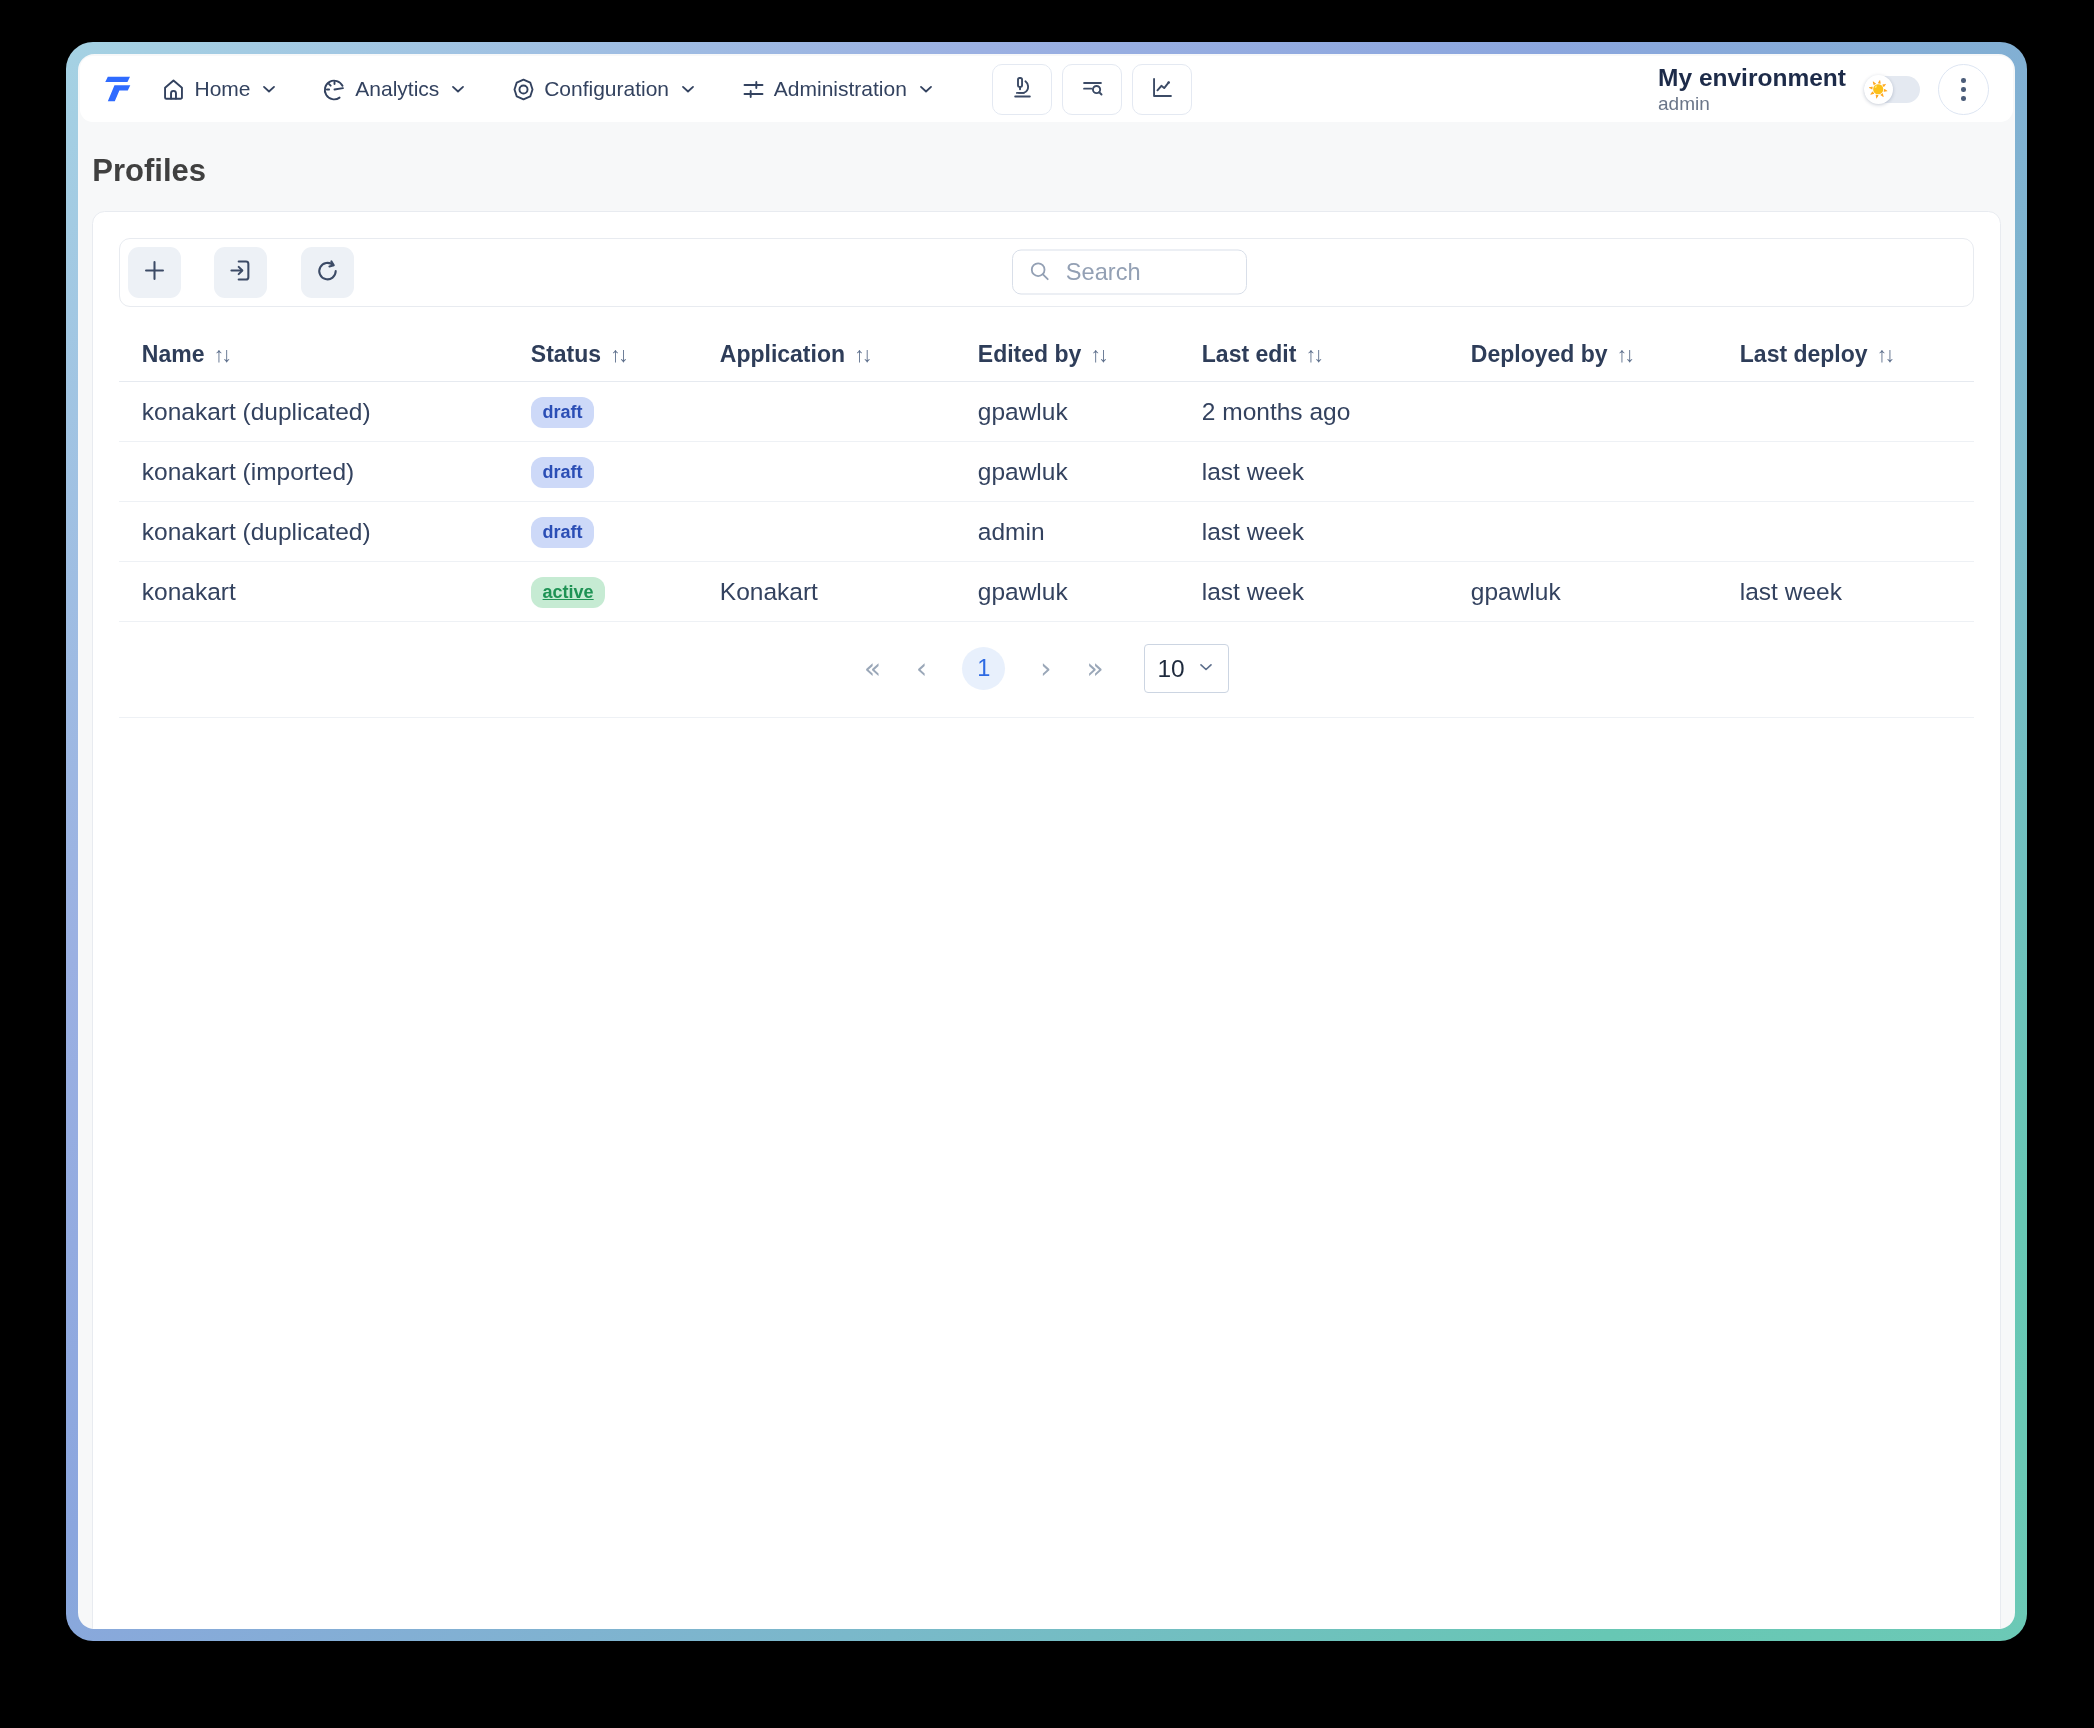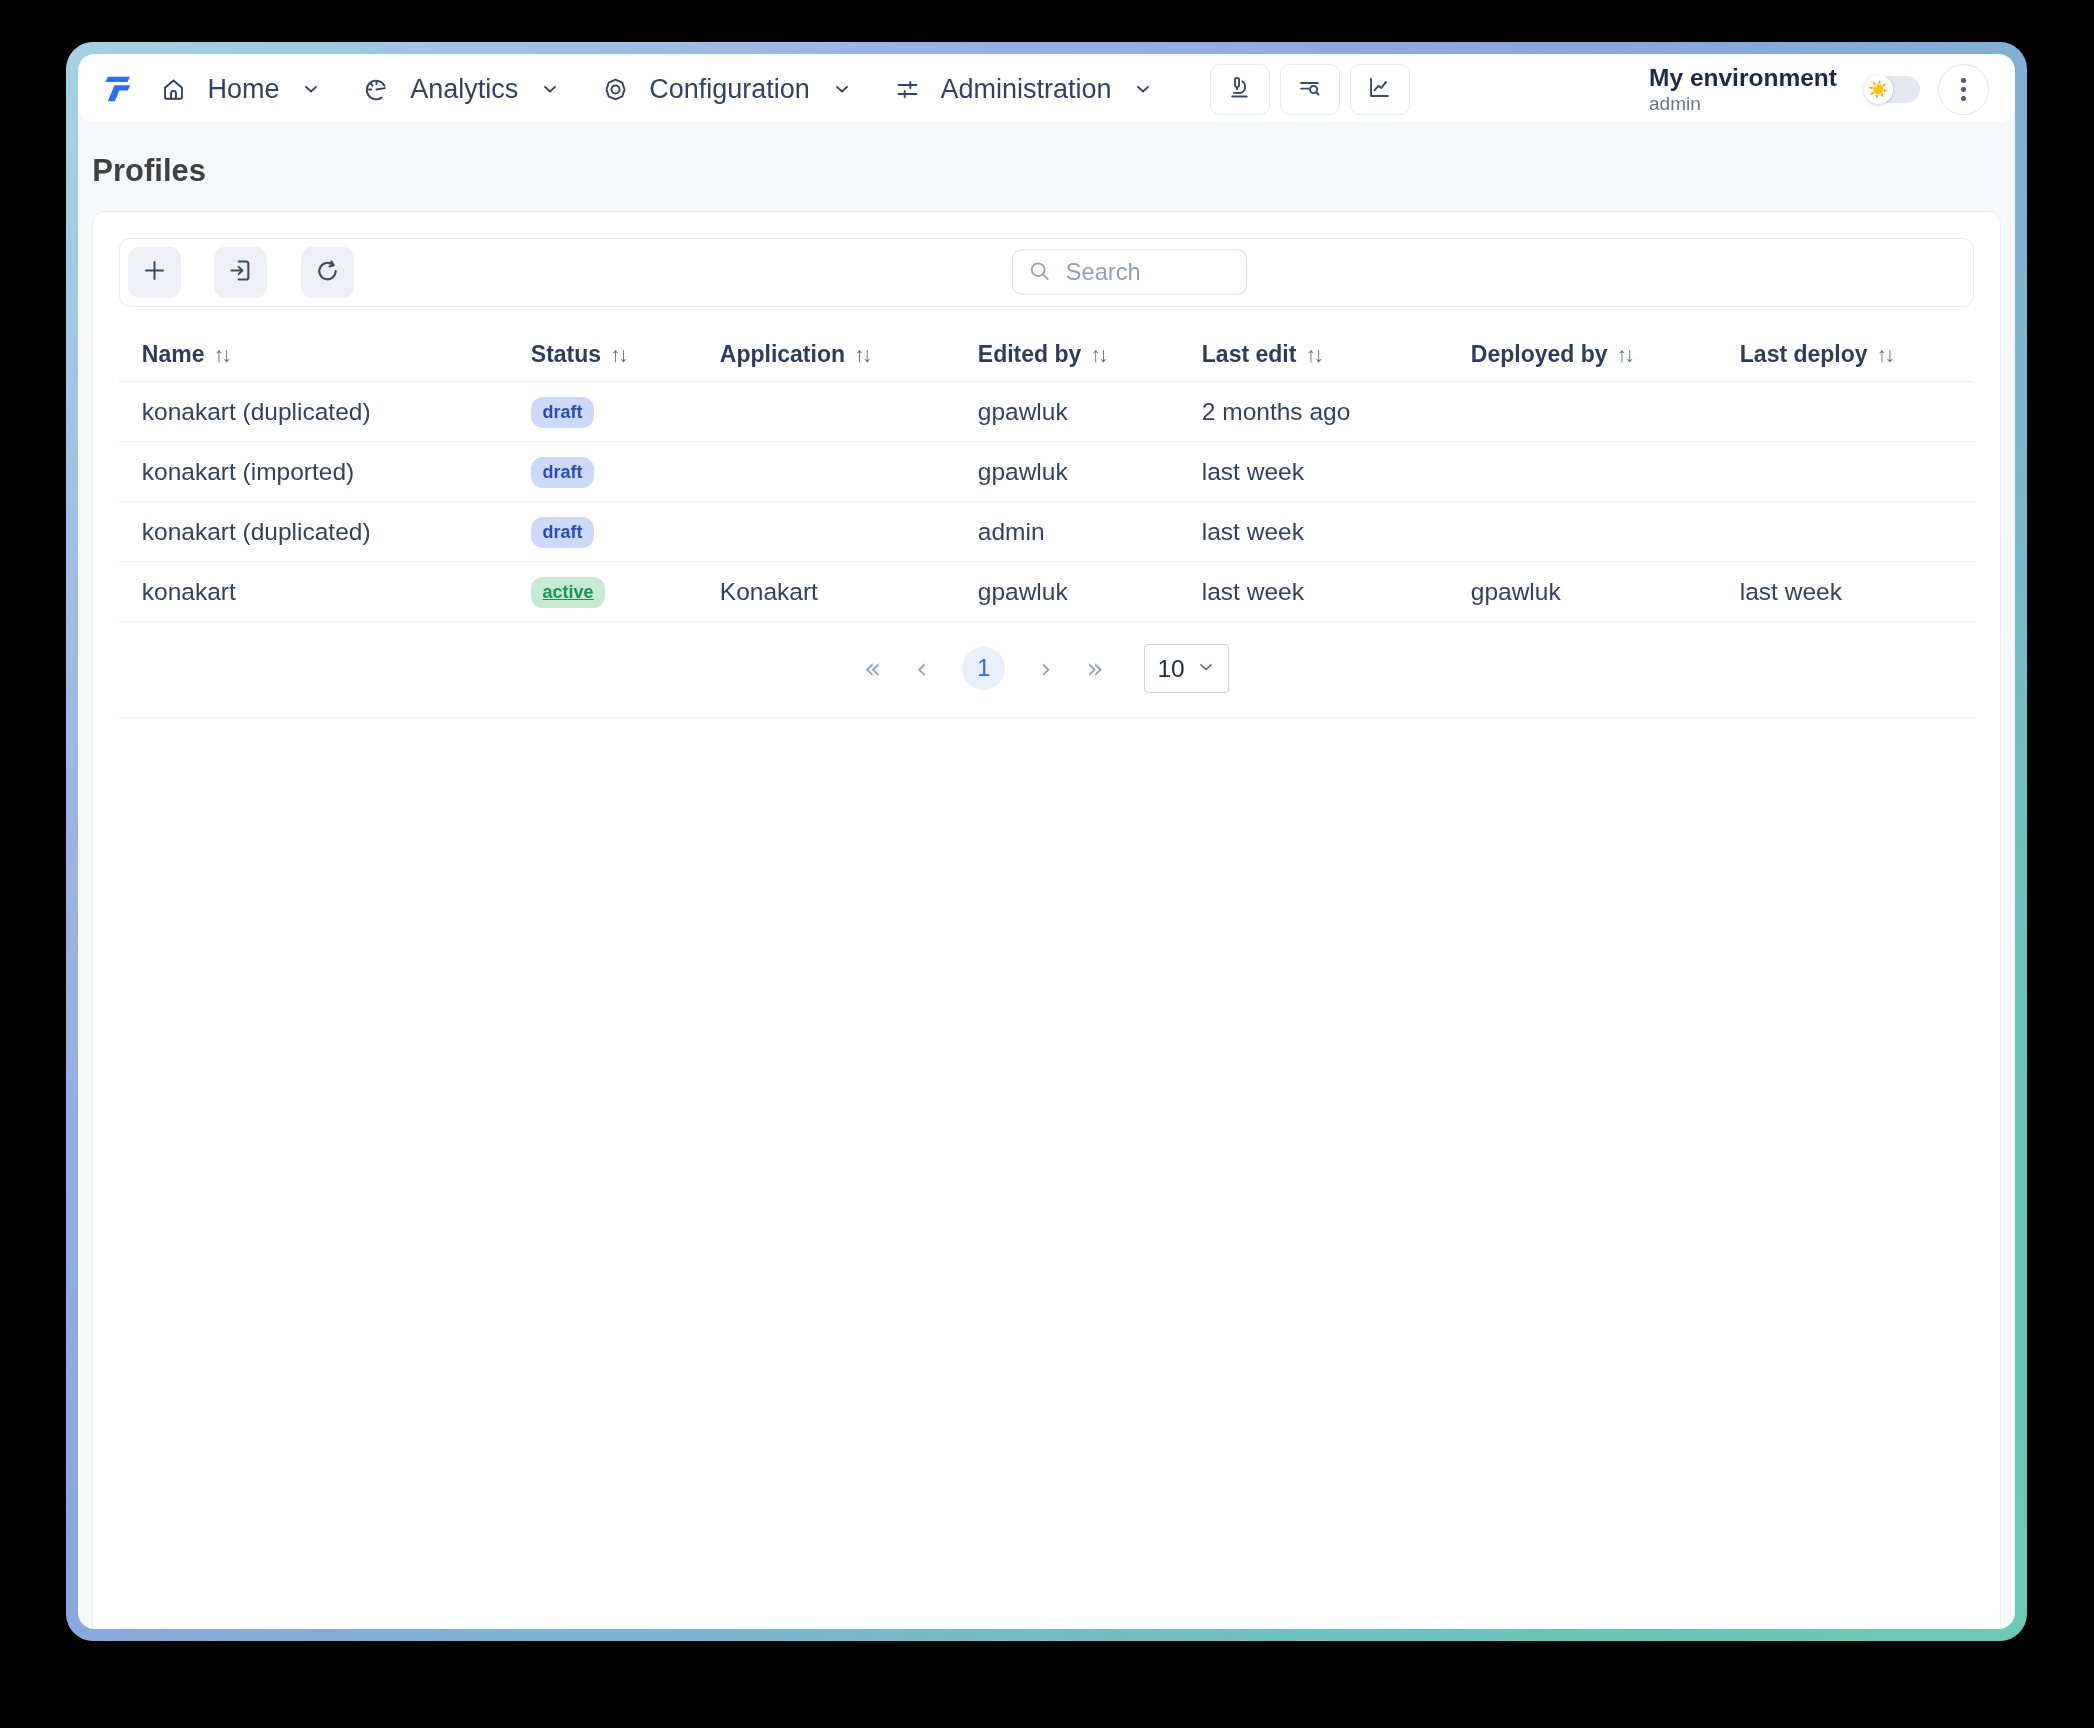--- a/index.html
+++ b/index.html
@@ -17,32 +17,32 @@
     position:relative;overflow:hidden;
   }
   
   .navbar{
     position:absolute;left:2.7px;right:2.7px;top:2.7px;height:66px;background:#fff;
     border-radius:12.7px;display:flex;align-items:center;padding:0 23.6px 0 16.4px;
     box-sizing:border-box;
   }
   .logo{width:40px;height:40px;display:flex;align-items:center;justify-content:center;margin-right:23.6px;}
   .nav-item{
-    display:flex;align-items:center;gap:20px;margin-right:42px;cursor:pointer;
-    font-size:27px;color:#33425f;white-space:nowrap;
+    display:flex;align-items:center;gap:7px;margin-right:42px;cursor:pointer;
+    font-size:21px;color:#33425f;white-space:nowrap;
   }
   .nav-item svg{display:block;}
   .chev{margin-left:1.8px;}
   .icon-btn-group{display:flex;gap:10px;margin-left:14.5px;}
   .icon-btn{
     width:60px;height:51px;border:1.8px solid #e4e9f2;border-radius:10px;background:#fff;
     display:flex;align-items:center;justify-content:center;cursor:pointer;
   }
   .nav-right{margin-left:auto;display:flex;align-items:center;gap:18px;}
-  .env-block{display:flex;flex-direction:column;line-height:1.15;margin-right:9px;}
+  .env-block{display:flex;flex-direction:column;line-height:1.15;margin-right:0;}
   .env-name{font-size:24.5px;font-weight:700;color:#1d2b49;}
   .env-user{font-size:19px;color:#6b7689;}
   .toggle{
     width:56px;height:27px;border-radius:14.5px;background:#e4e9f1;position:relative;cursor:pointer;flex:none;
   }
   .toggle .knob{
     position:absolute;left:0px;top:-0.9px;width:29px;height:29px;border-radius:50%;background:#fff;
     box-shadow:0 0.9px 3.6px rgba(30,50,90,.25);display:flex;align-items:center;justify-content:center;
     font-size:16.4px;line-height:1;
   }

